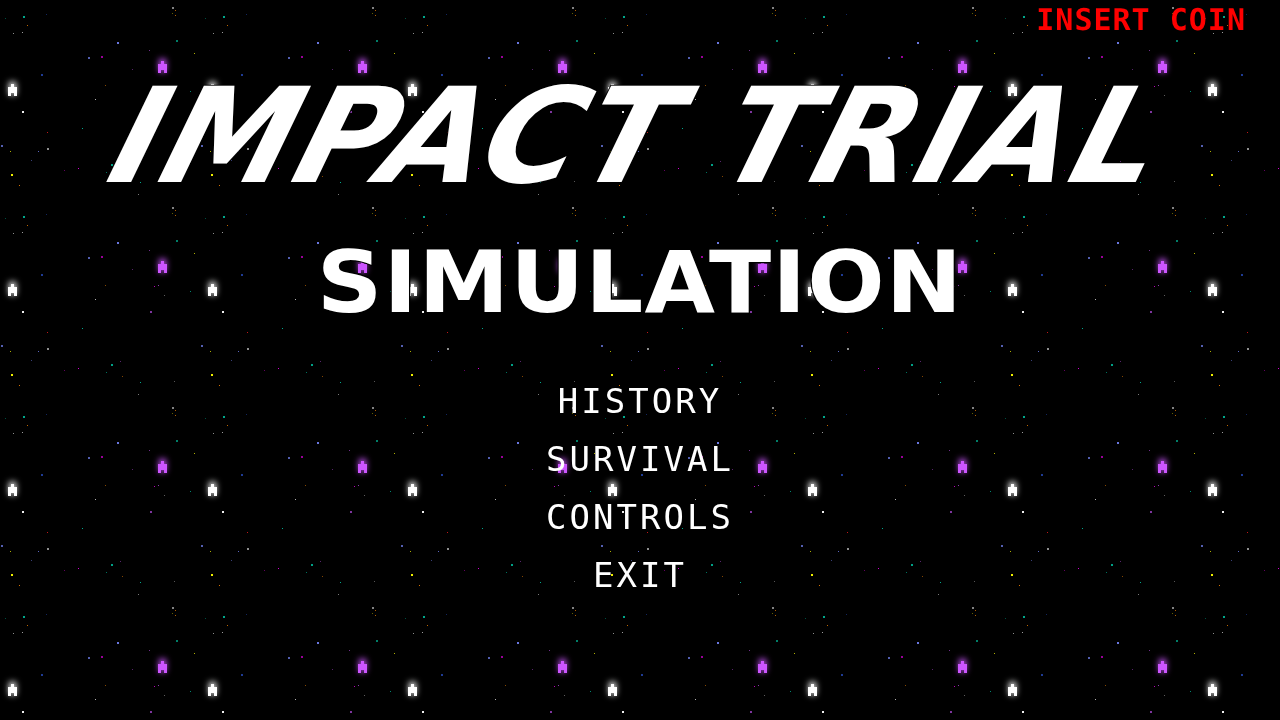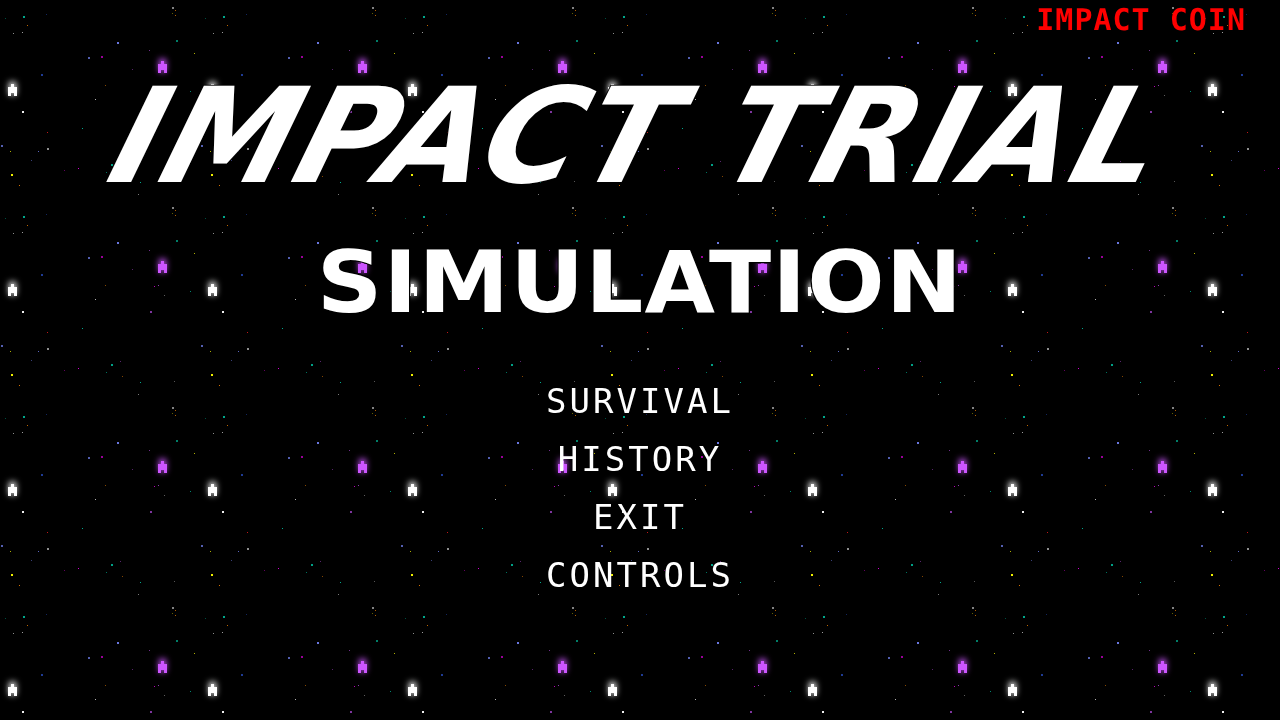--- a/index.html
+++ b/index.html
@@ -1187,39 +1187,39 @@
       <div class="star" style="left: 1241px; top: 674px; background: rgb(51, 102, 255); width: 2px; height: 2px; opacity: 0.58;"></div>
       <div class="star" style="left: 1213px; top: 633px; background: rgb(170, 170, 170); width: 1px; height: 1px; opacity: 0.83;"></div>
       <div class="star" style="left: 1222px; top: 711px; background: rgb(255, 255, 255); width: 2px; height: 2px; opacity: 0.93;"></div>
       <div class="star" style="left: 1205px; top: 618px; background: rgb(0, 204, 170); width: 1px; height: 1px; opacity: 0.38;"></div>
       <div class="star" style="left: 1223px; top: 616px; background: rgb(0, 204, 170); width: 2px; height: 2px; opacity: 0.81;"></div>
       <div class="star" style="left: 1246px; top: 614px; background: rgb(51, 102, 255); width: 1px; height: 1px; opacity: 0.36;"></div>
       <div class="star" style="left: 1222px; top: 632px; background: rgb(255, 255, 255); width: 1px; height: 1px; opacity: 0.61;"></div>
       <div class="star" style="left: 1208px; top: 684px; background: rgb(255, 255, 255); width: 3px; height: 9px; margin-left: 3px; box-shadow: rgb(255, 255, 255) -3px 3px 0px 0px, rgb(255, 255, 255) 3px 3px 0px 0px, rgb(255, 255, 255) 0px 0px 6px 2px; opacity: 1;"></div>
     </div>
 
-  <div id="insert-coin">IMPACT COIN</div>
+  <div id="insert-coin">INSERT COIN</div>
 
   <div id="title-block">
 
     <div id="main-title">
       <svg width="980" height="150" viewBox="0 0 980 150" xmlns="http://www.w3.org/2000/svg">
         <text id="main-title-text" x="490" y="120" text-anchor="middle" font-family="'DejaVu Sans','Liberation Sans',sans-serif" font-size="132" font-weight="bold" font-style="italic" transform="skewX(-16)" transform-origin="490 75" style="letter-spacing:2px" class="title-fill" stroke="#000000" stroke-width="2.2" paint-order="stroke fill">IMPACT TRIAL</text>
       </svg>
     </div>
 
     <div id="sub-title">
       <svg width="620" height="96" viewBox="0 0 620 96" xmlns="http://www.w3.org/2000/svg">
         <text id="sub-title-text" x="310" y="76" text-anchor="middle" font-family="'DejaVu Sans','Liberation Sans',sans-serif" font-size="86" font-weight="bold" transform="scale(1.06,1)" transform-origin="310 48" style="letter-spacing:1px" class="title-fill" stroke="#000000" stroke-width="2.4" paint-order="stroke fill">SIMULATION</text>
       </svg>
     </div>
 
   </div>
 
   <nav id="menu">
+    <div class="menu-item">HISTORY</div>
     <div class="menu-item">SURVIVAL</div>
-    <div class="menu-item">HISTORY</div>
+    <div class="menu-item">CONTROLS</div>
     <div class="menu-item">EXIT</div>
-    <div class="menu-item">CONTROLS</div>
   </nav>
 
 
 </div>
 
 </body></html>

